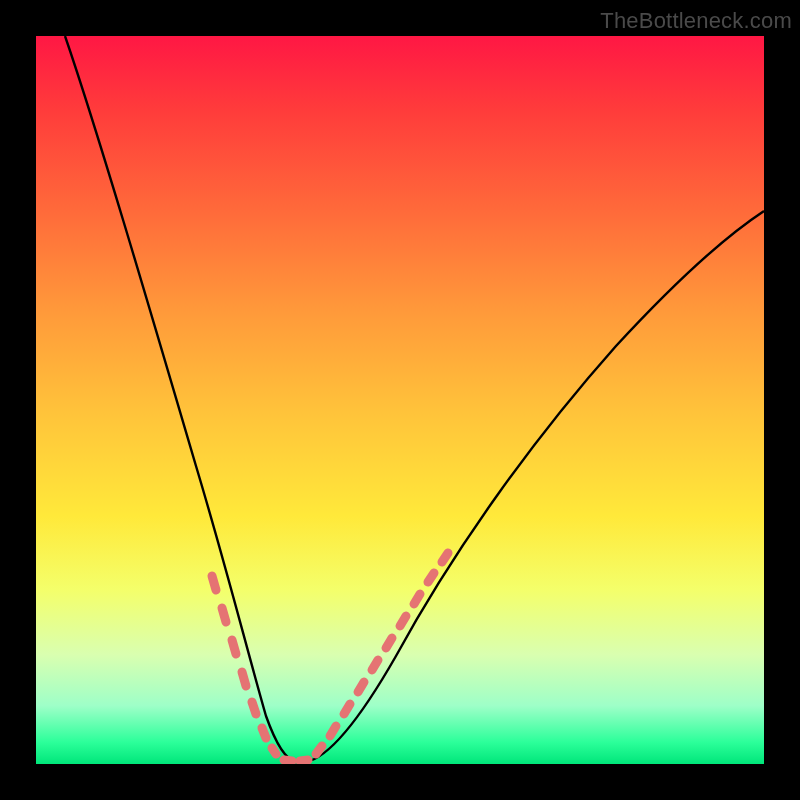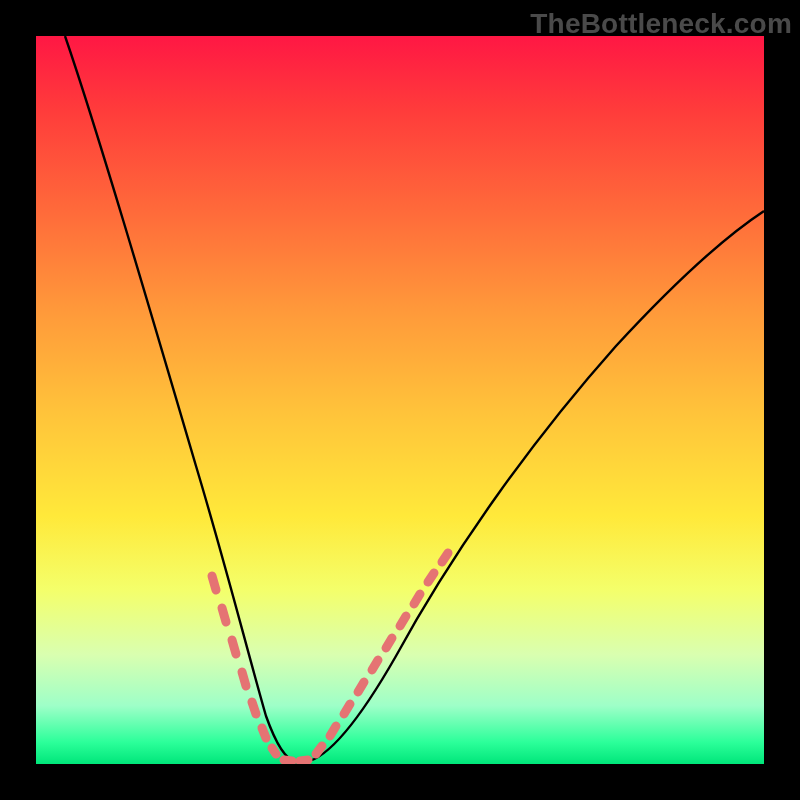--- a/index.html
+++ b/index.html
@@ -36,22 +36,22 @@
       #d9ffb0 85%,
       #9effc8 92%,
       #2cff9a 97%,
       #00e67a 100%);
   }
   .watermark {
     position: absolute;
     right: 8px;
     top: 8px;
     color: #4a4a4a;
-    font-size: 28px;
-    font-weight: 700;
+    font-size: 22px;
+    font-weight: 400;
     letter-spacing: 0.2px;
     user-select: none;
   }
   svg.overlay {
     position: absolute;
     left: 0;
     top: 0;
   }
 </style>
 </head>

